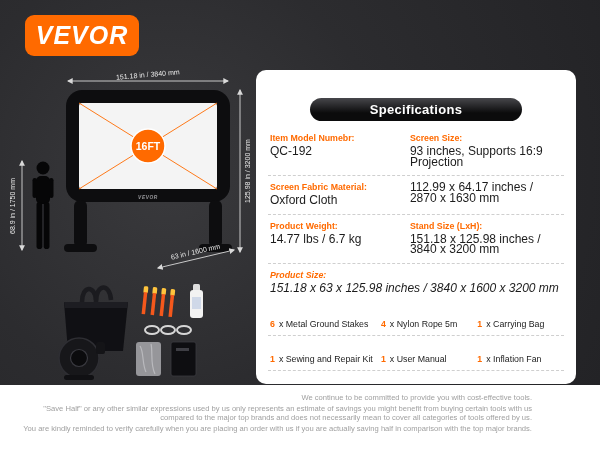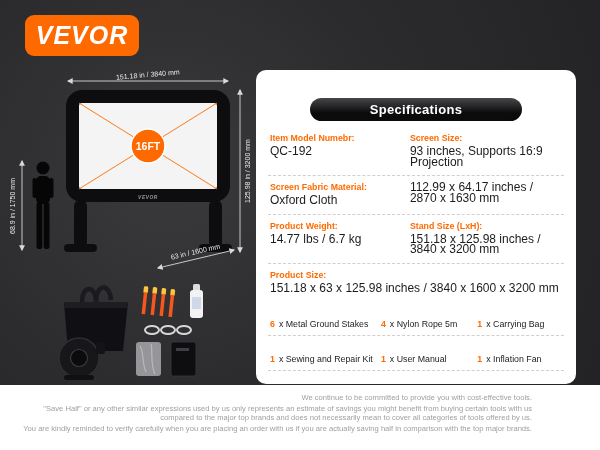--- a/index.html
+++ b/index.html
@@ -38,21 +38,21 @@
     border-radius:12px;
     background:linear-gradient(180deg,#47474b 0%, #0b0b0c 65%);
     color:#fff; font-weight:bold; font-size:13px; letter-spacing:0.3px;
     display:flex; align-items:center; justify-content:center;
   }
   .pill.acc { margin-top:8px; }
   .spec-row { display:flex; padding:6px 2px 8px 2px; border-bottom:1px dashed #cfcfcf;gap:20px; }
   .spec-row.no-sep { border-bottom:none; }
   .spec-cell.c1 { width:44%; padding-right:6px; box-sizing:border-box; }
   .spec-cell.c2 { width:56%; }
-  .spec-cell.full { width:100%; }
+  .spec-cell.full { width:100%;font-style:italic; }
   .spec-label { color:#ff6a00; font-weight:bold; font-size:8.8px; margin-bottom:3px; }
   .spec-value { color:#1c1c1c; font-size:12px; line-height:10.5px; }
   .acc-row { display:flex; padding:6px 2px; border-bottom:1px dashed #cfcfcf; font-size:8.8px; align-items:baseline; }
   .acc-row.no-sep { border-bottom:none; }
   .acc-cell { display:flex; align-items:baseline; }
   .acc-cell.c1 { width:38%; }
   .acc-cell.c2 { width:33%; }
   .acc-cell.c3 { width:29%; }
   .acc-qty { color:#ff6a00; font-weight:bold; margin-right:4px; }
   .acc-name { color:#1c1c1c;margin-top:12px; }

